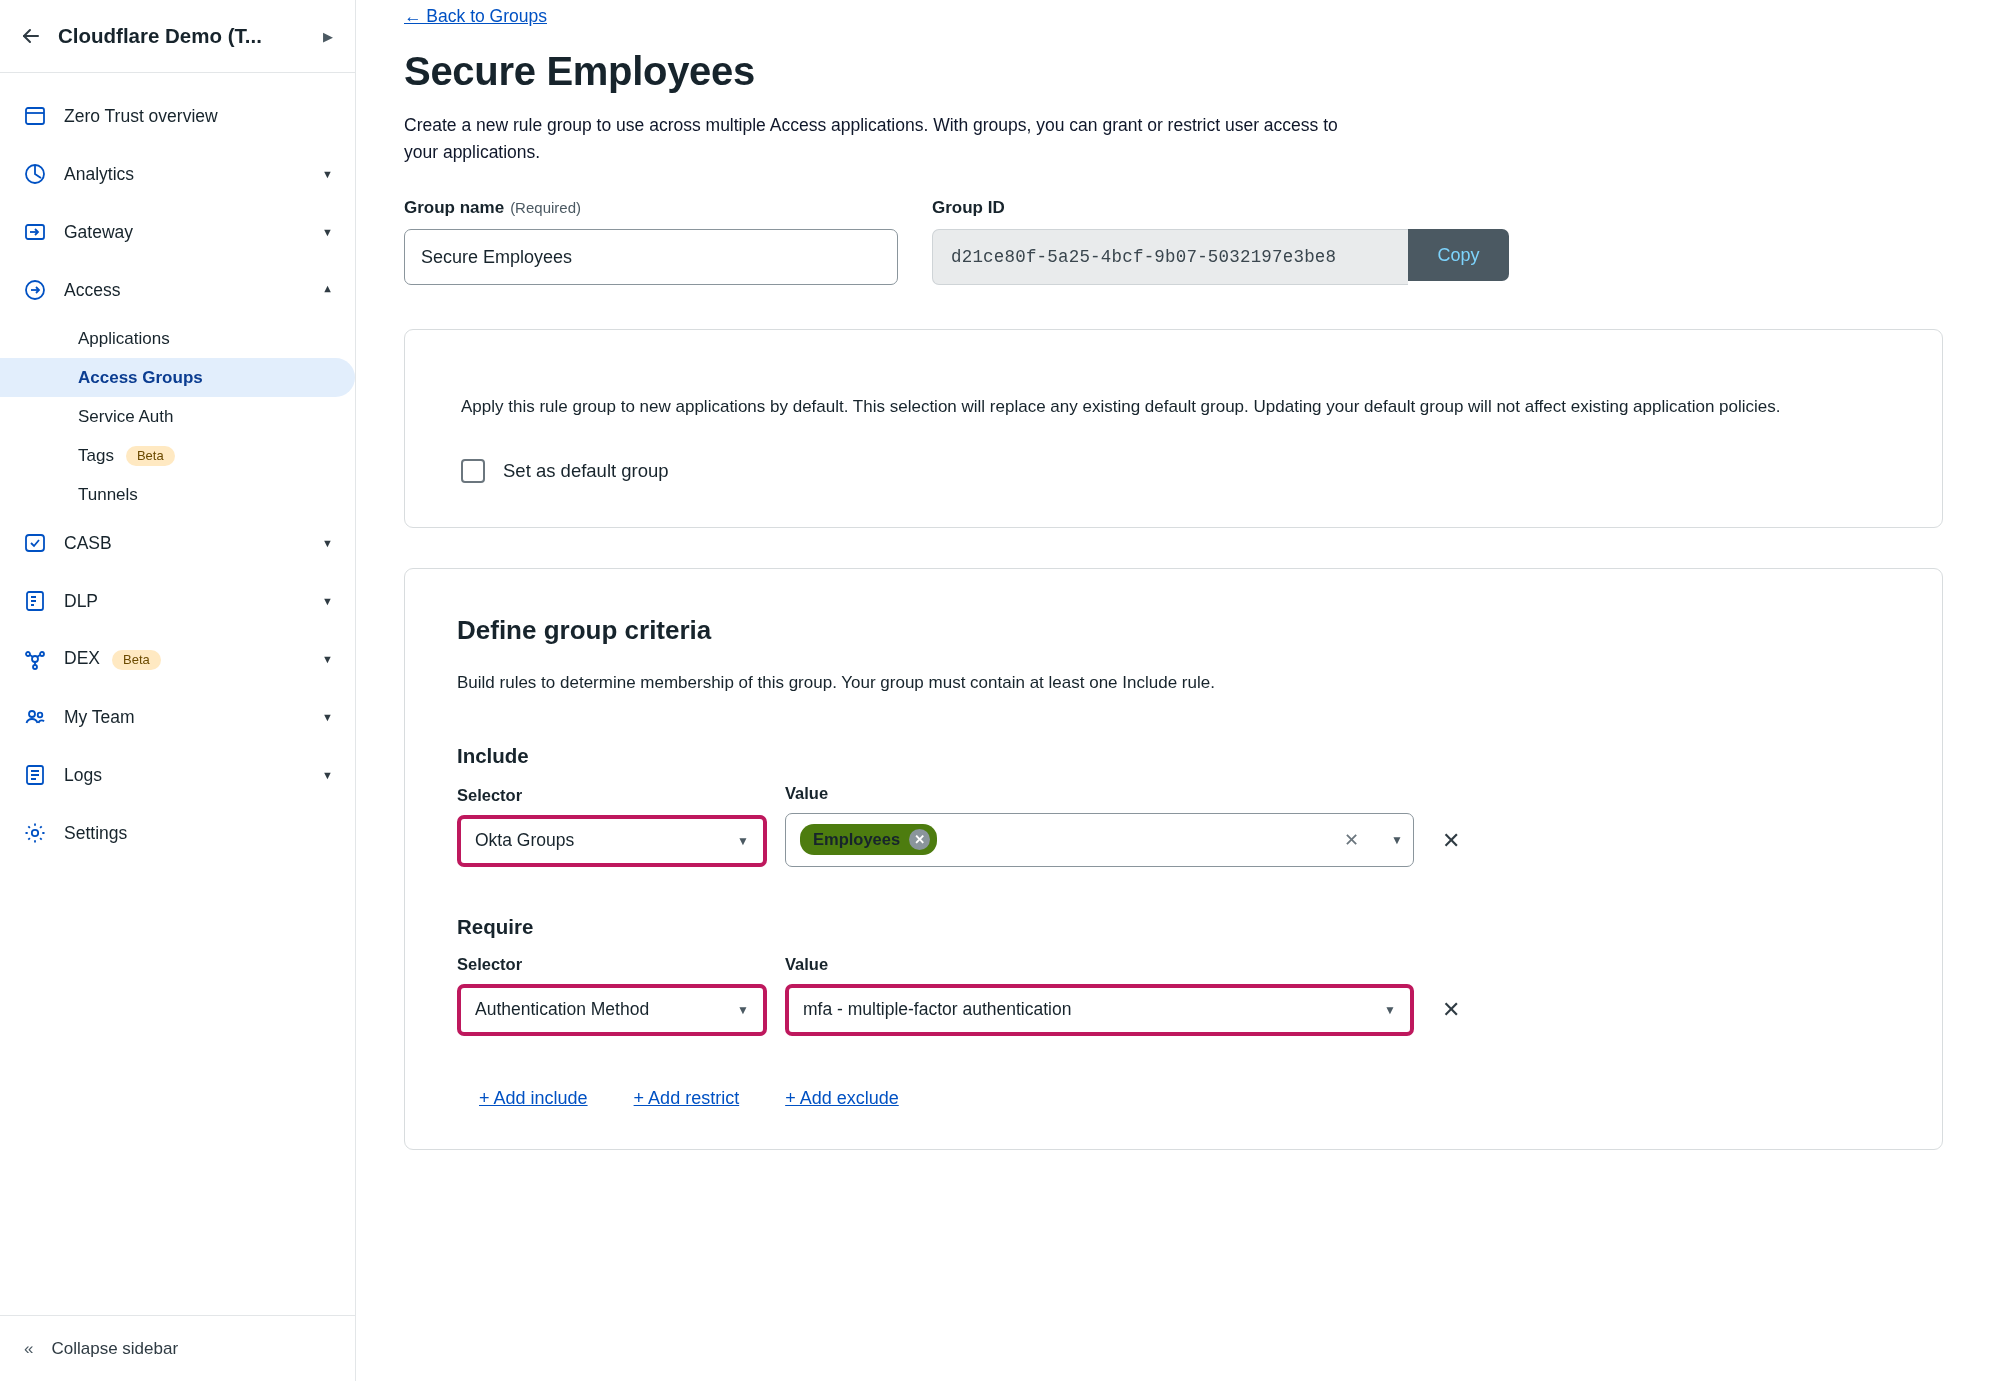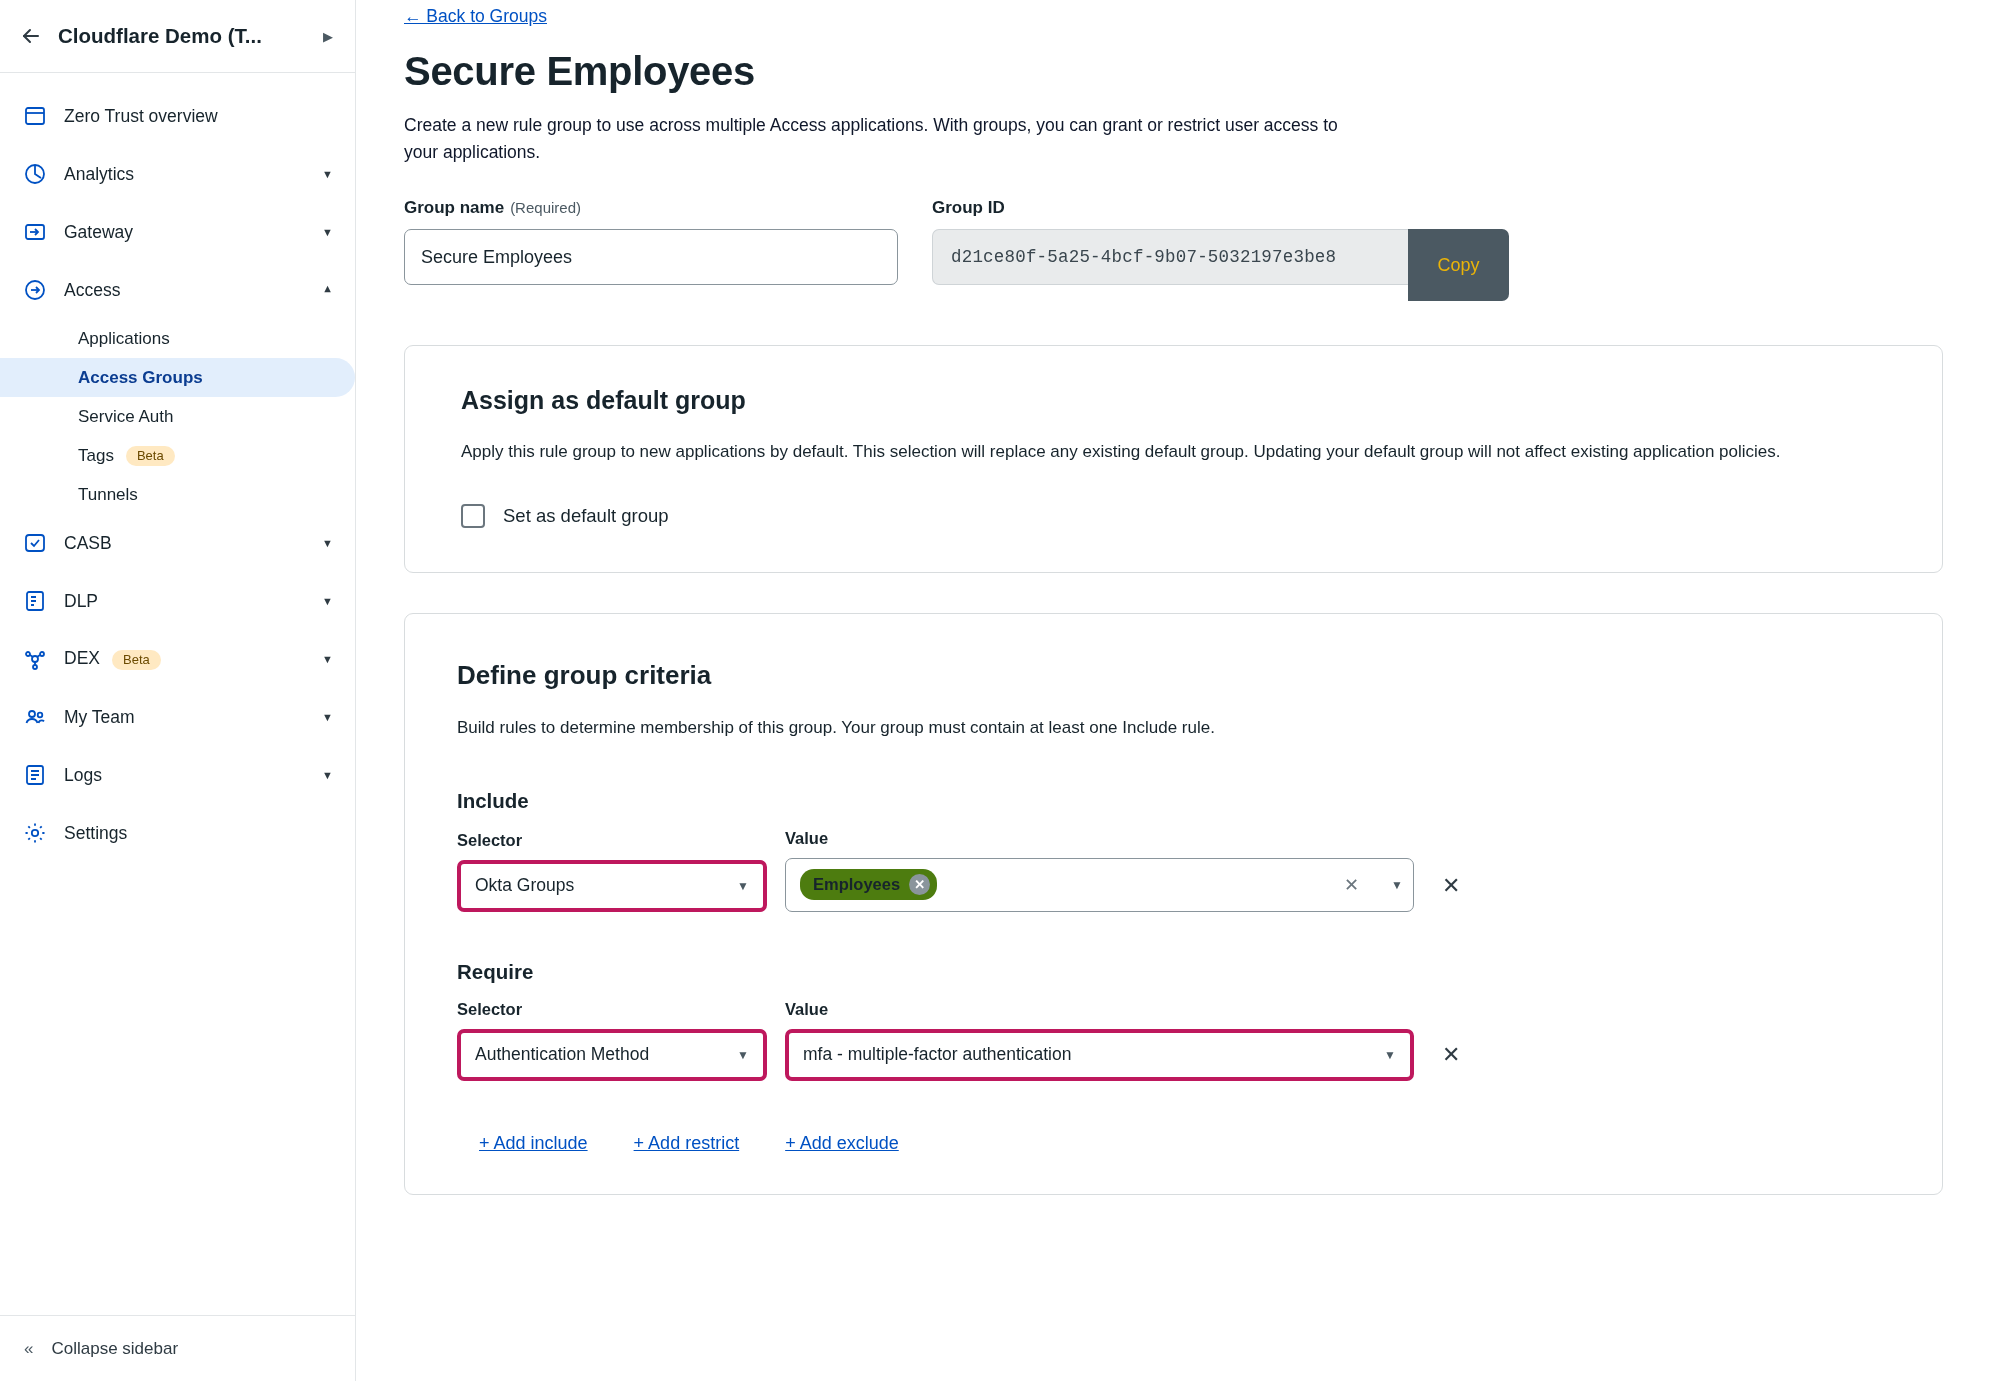--- a/index.html
+++ b/index.html
@@ -199,23 +199,23 @@
     display: flex;
     align-items: center;
     padding: 0 18px;
     font-family: "Liberation Mono", monospace;
     font-size: 17.5px;
     color: #3a464e;
     letter-spacing: 0.2px;
   }
   .copy-btn {
     width: 101px;
-    height: 72px;
+    height: 52px;
     background: #4b5962;
-    color: #eab308;
+    color: #7dd3fc;
     border: none;
     border-radius: 0 7px 7px 0;
     font-size: 18px;
     cursor: pointer;
     font-family: "Liberation Sans", sans-serif;
   }
 
   .card {
     margin-top: 44px;
     border: 1px solid #d8dcde;
@@ -529,21 +529,20 @@
           <label class="field-label">Group ID</label>
           <div class="gid-wrap">
             <div class="gid-box">d21ce80f-5a25-4bcf-9b07-5032197e3be8</div>
             <button class="copy-btn">Copy</button>
           </div>
         </div>
       </div>
 
       
       <section class="card">
-        <h2>Assign as default group</h2>
         <p class="card-desc">Apply this rule group to new applications by default. This selection will replace any existing default group. Updating your default group will not affect existing application policies.</p>
         <div class="checkbox-row">
           <span class="cbox"></span>
           <span class="cbox-label">Set as default group</span>
         </div>
       </section>
 
       
       <section class="card card2">
         <h2>Define group criteria</h2>

